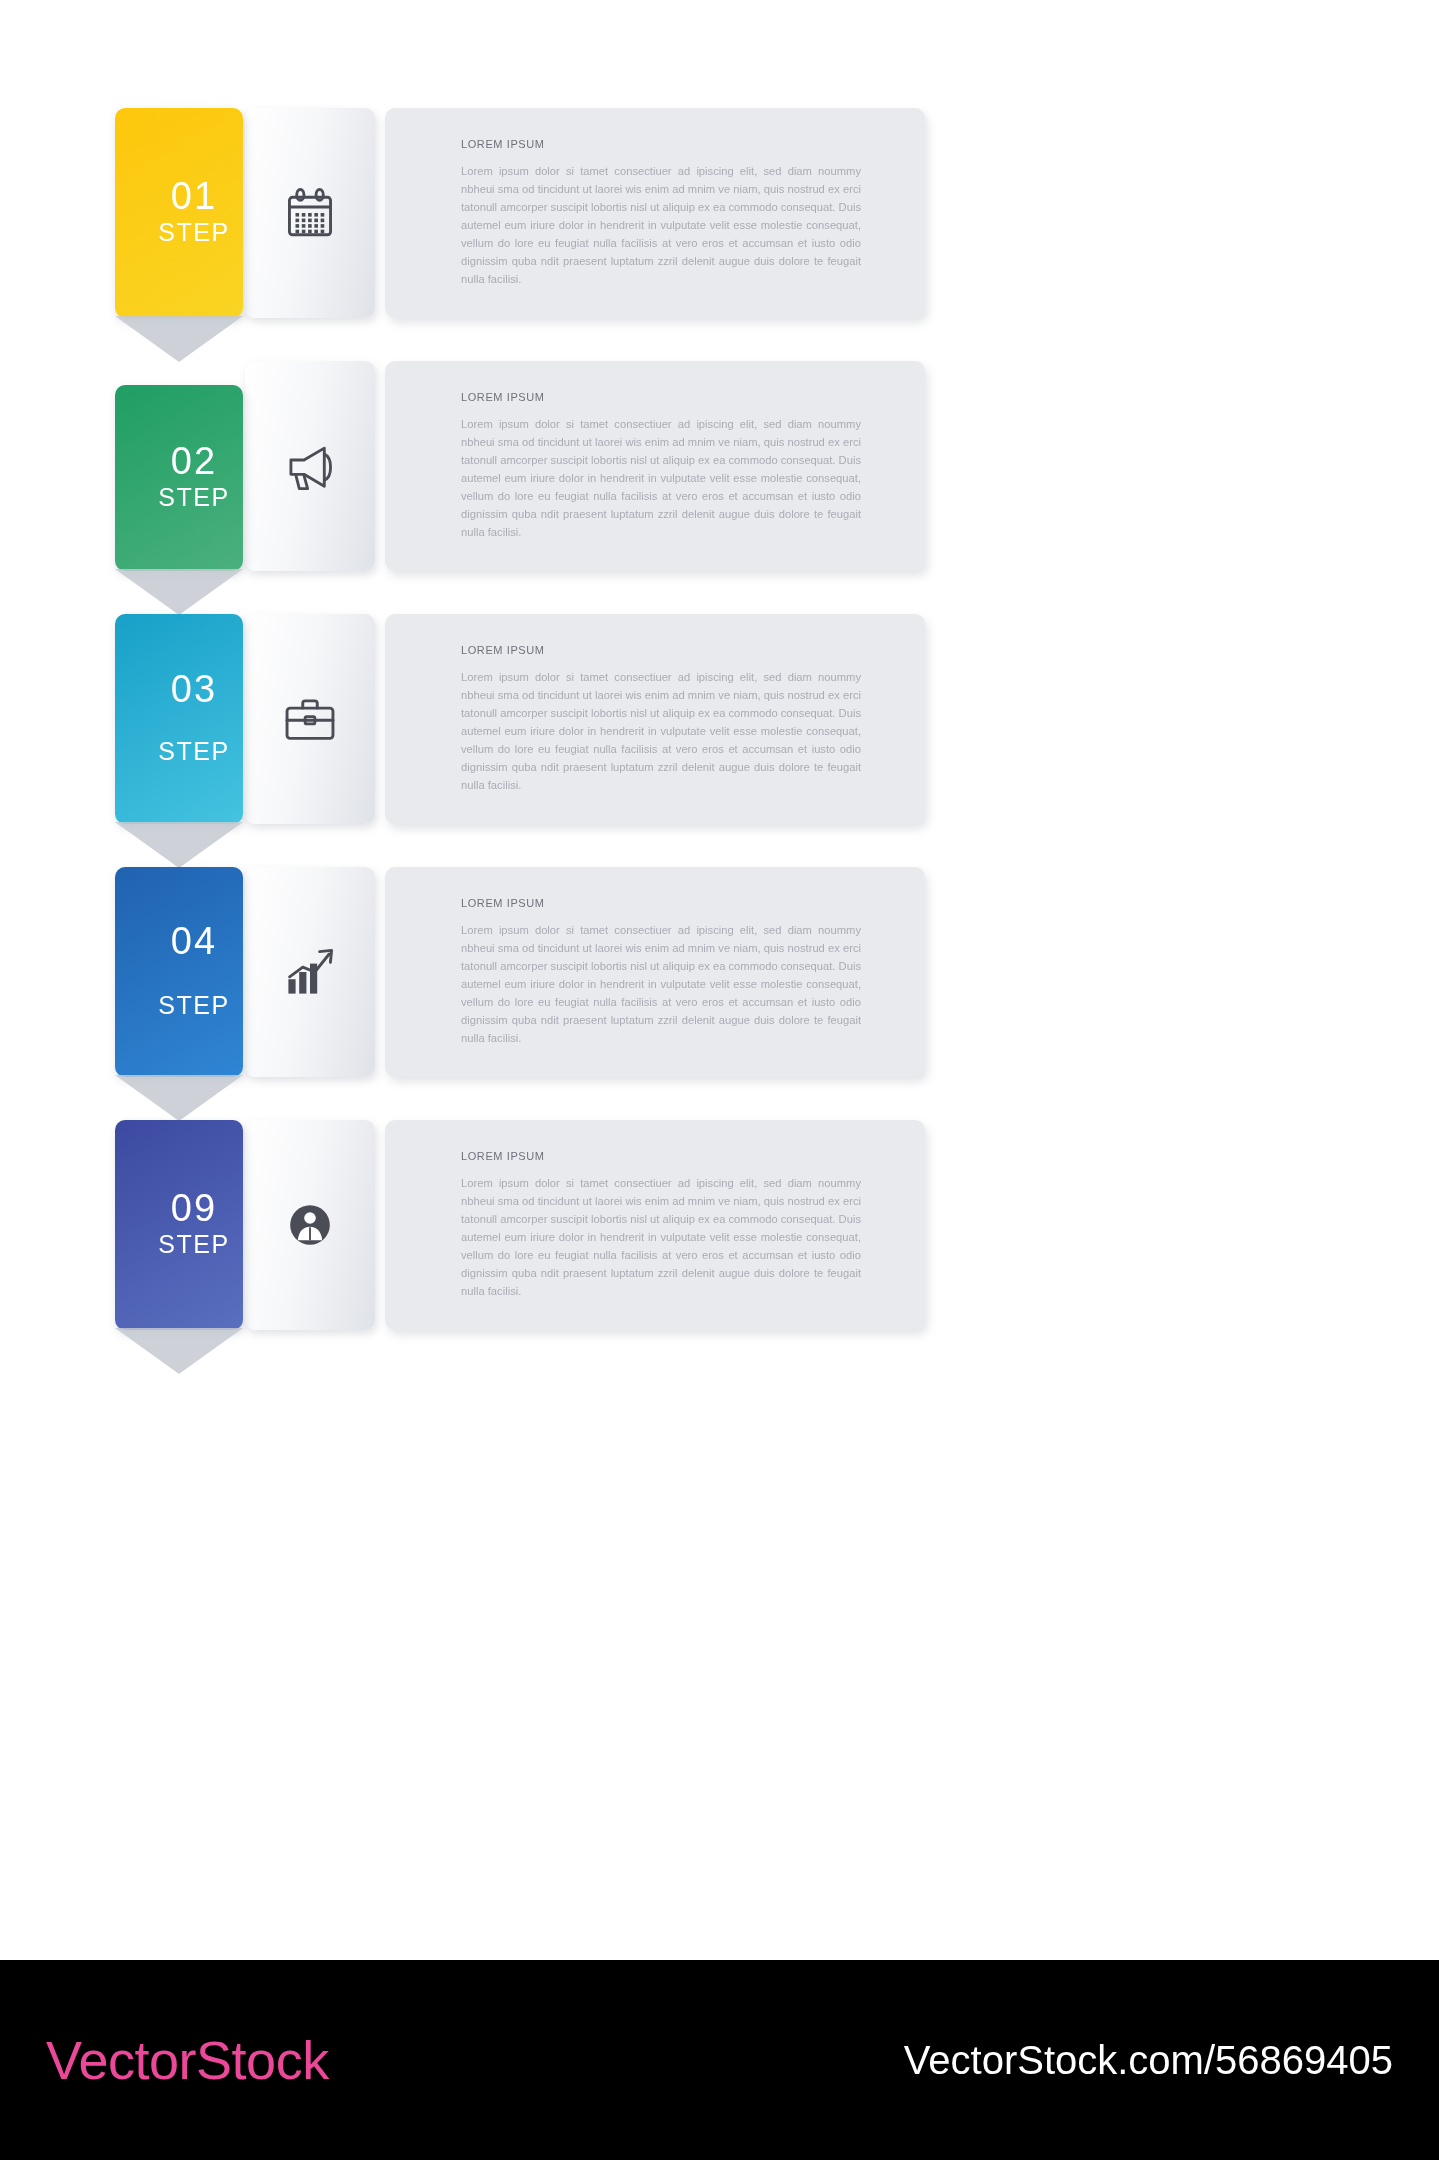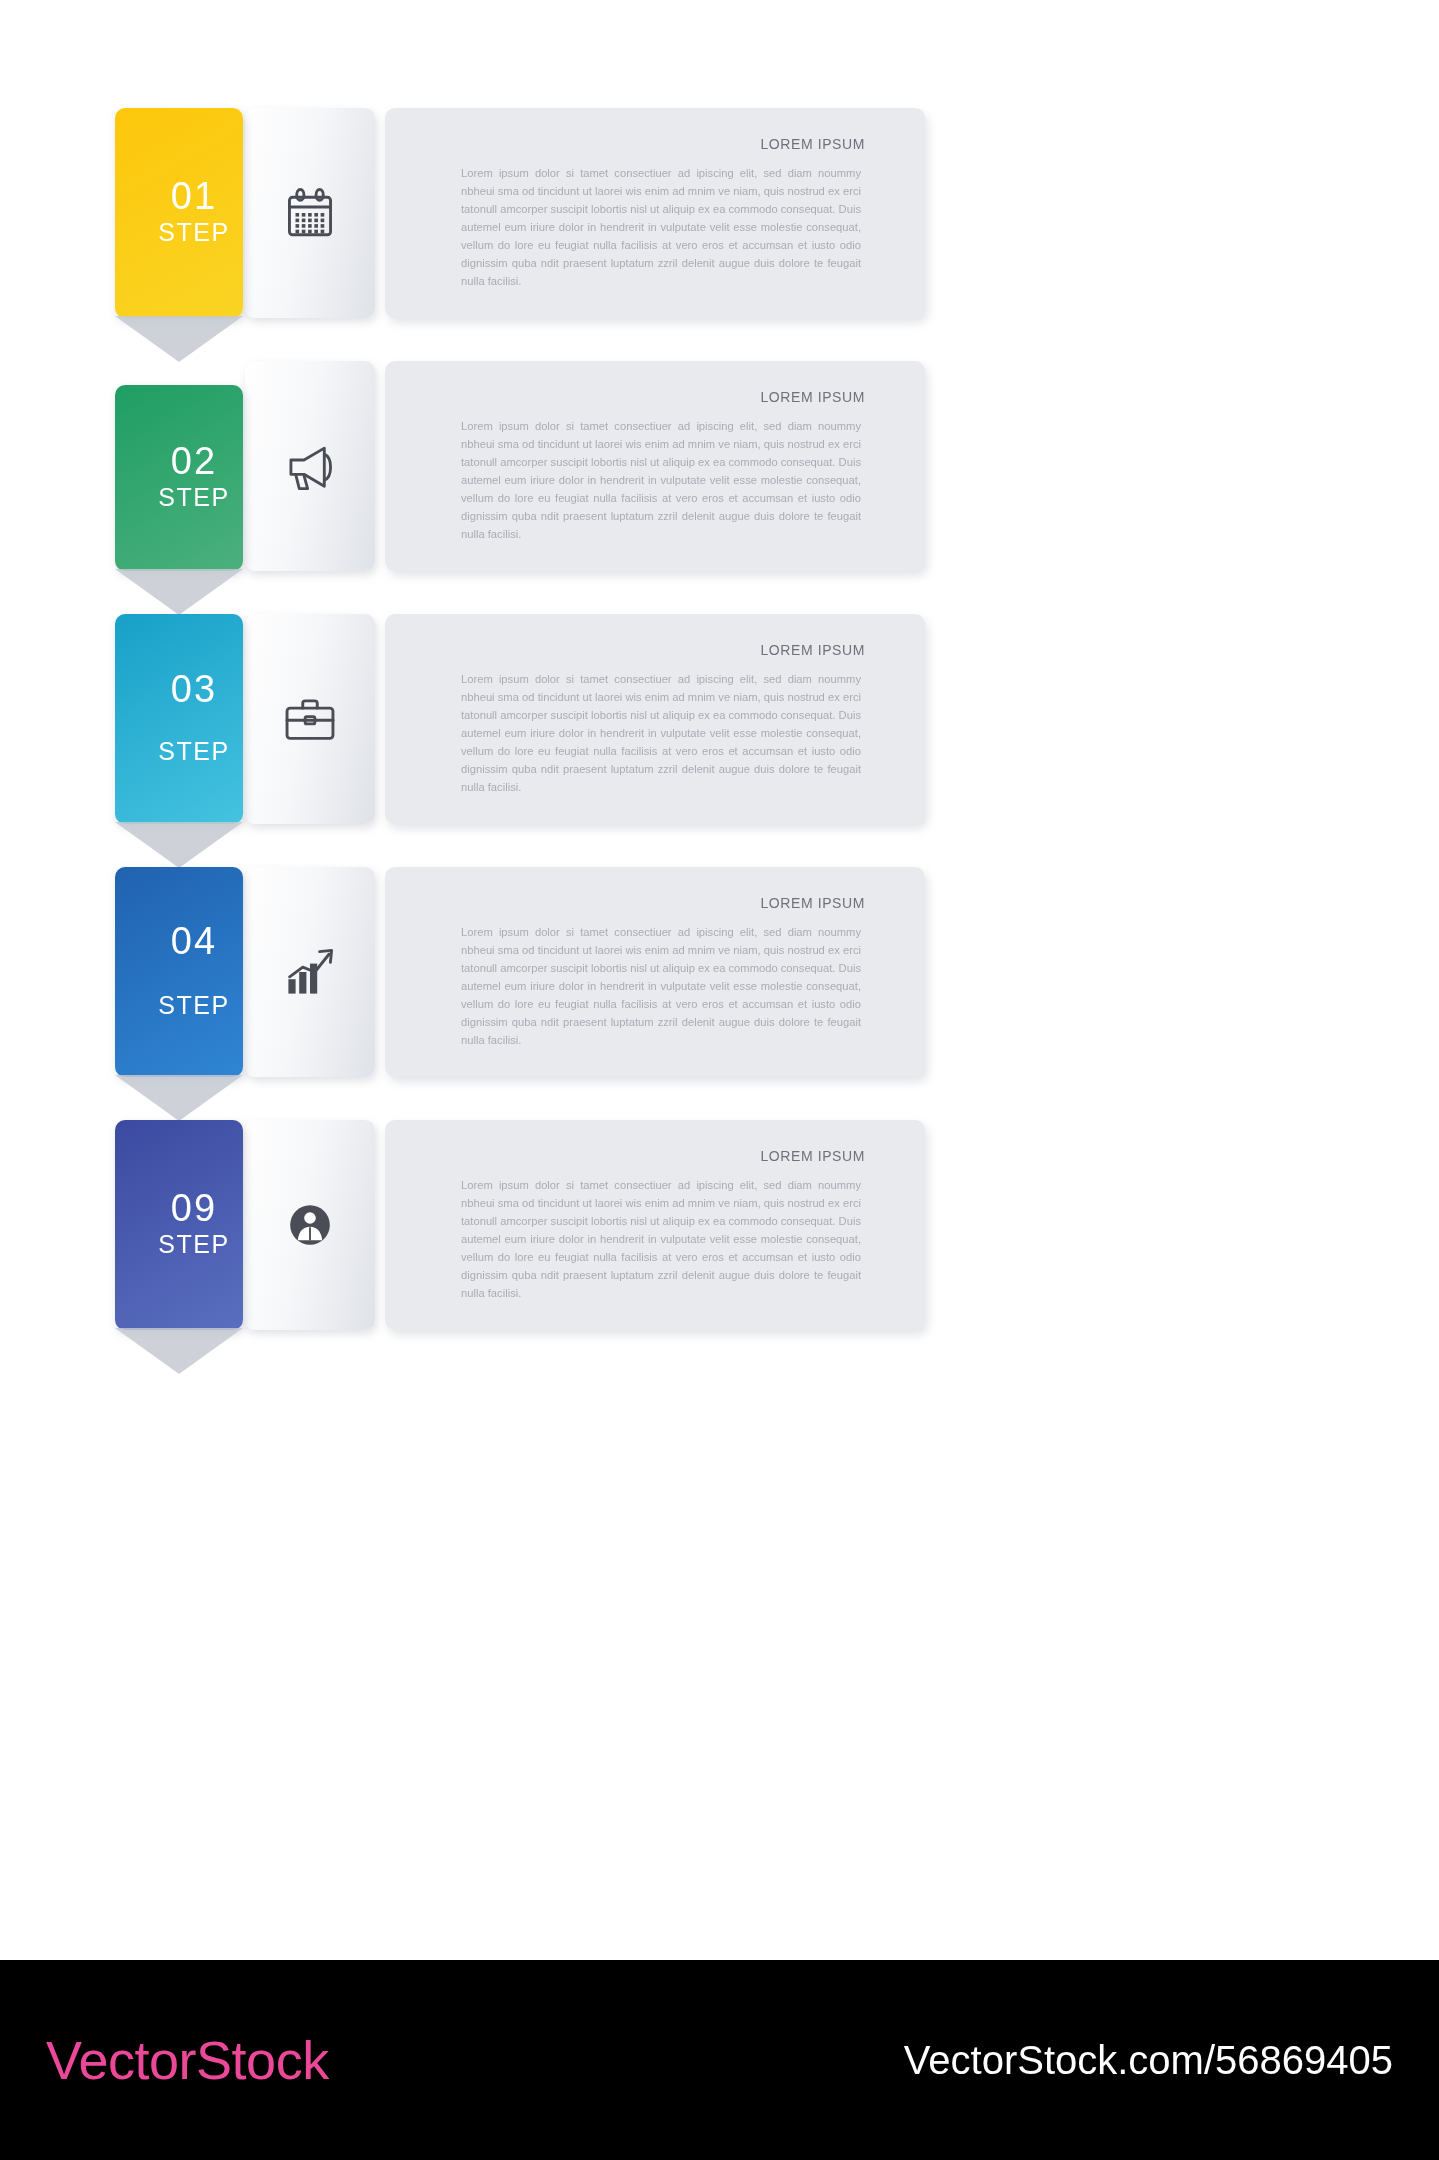--- a/index.html
+++ b/index.html
@@ -98,26 +98,25 @@
     border-radius: 10px;
     background: #e9eaee;
     display: flex;
     flex-direction: column;
     justify-content: center;
     padding: 0 60px 0 76px;
     z-index: 1;
     box-shadow: 3px 5px 10px rgba(125,130,145,0.22);
   }
   .card-title {
-    font-size: 14px;
+    font-size: 11px;
     letter-spacing: 0.6px;
     color: #6e717a;
     font-weight: 400;
     margin-bottom: 12px;
-    text-align: right;
   }
   .card-body {
     font-size: 11.2px;
     line-height: 1.62;
     color: #a9acb4;
     text-align: justify;
     max-width: 400px;
   }
 
   

